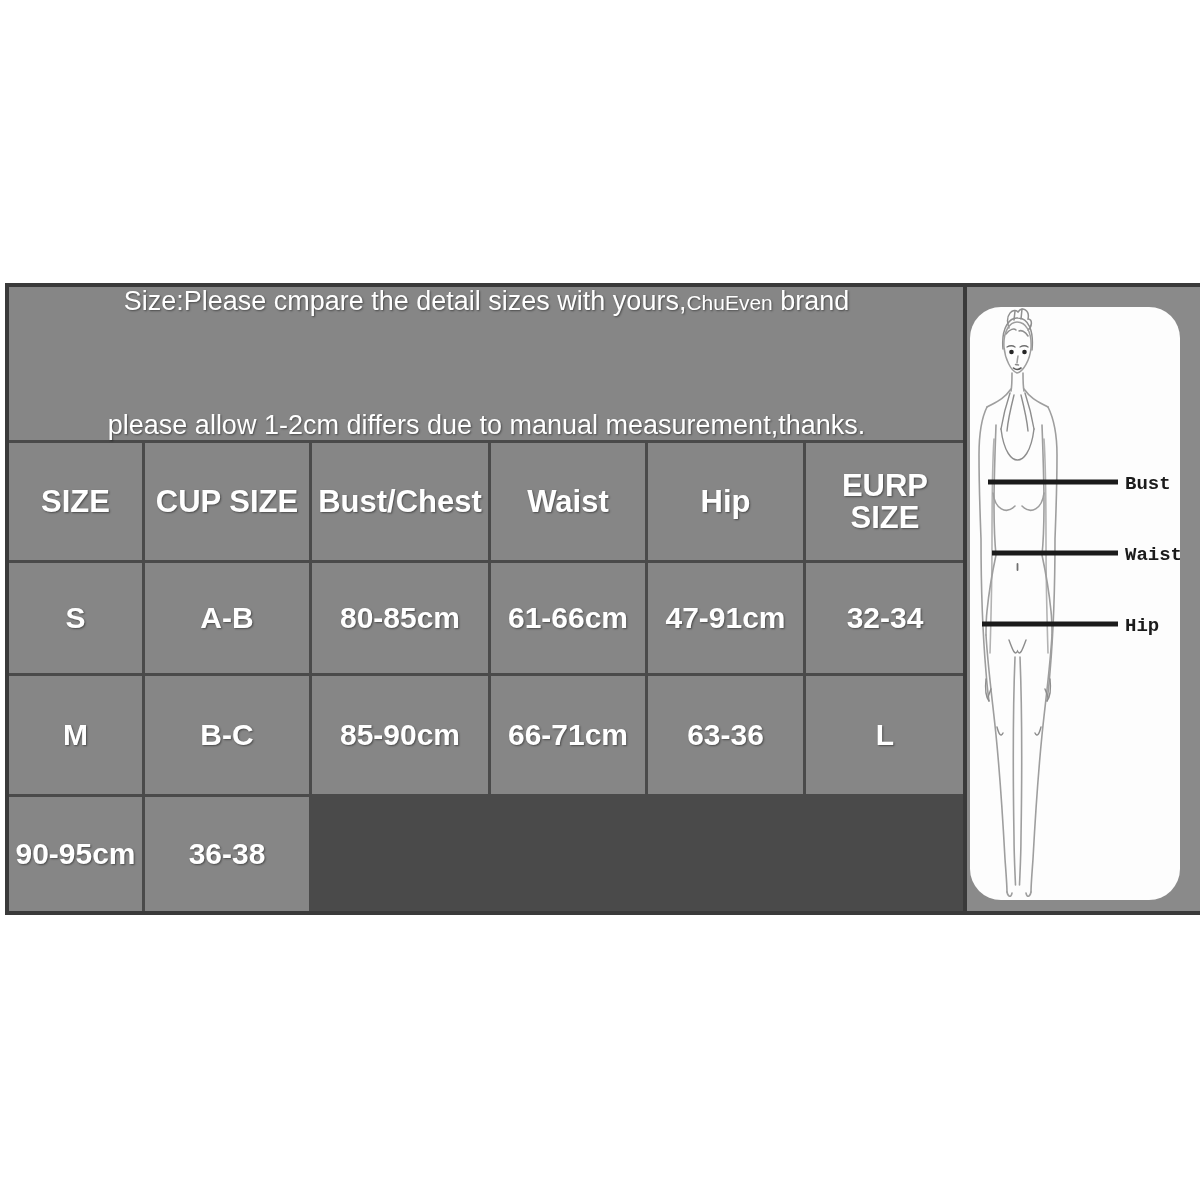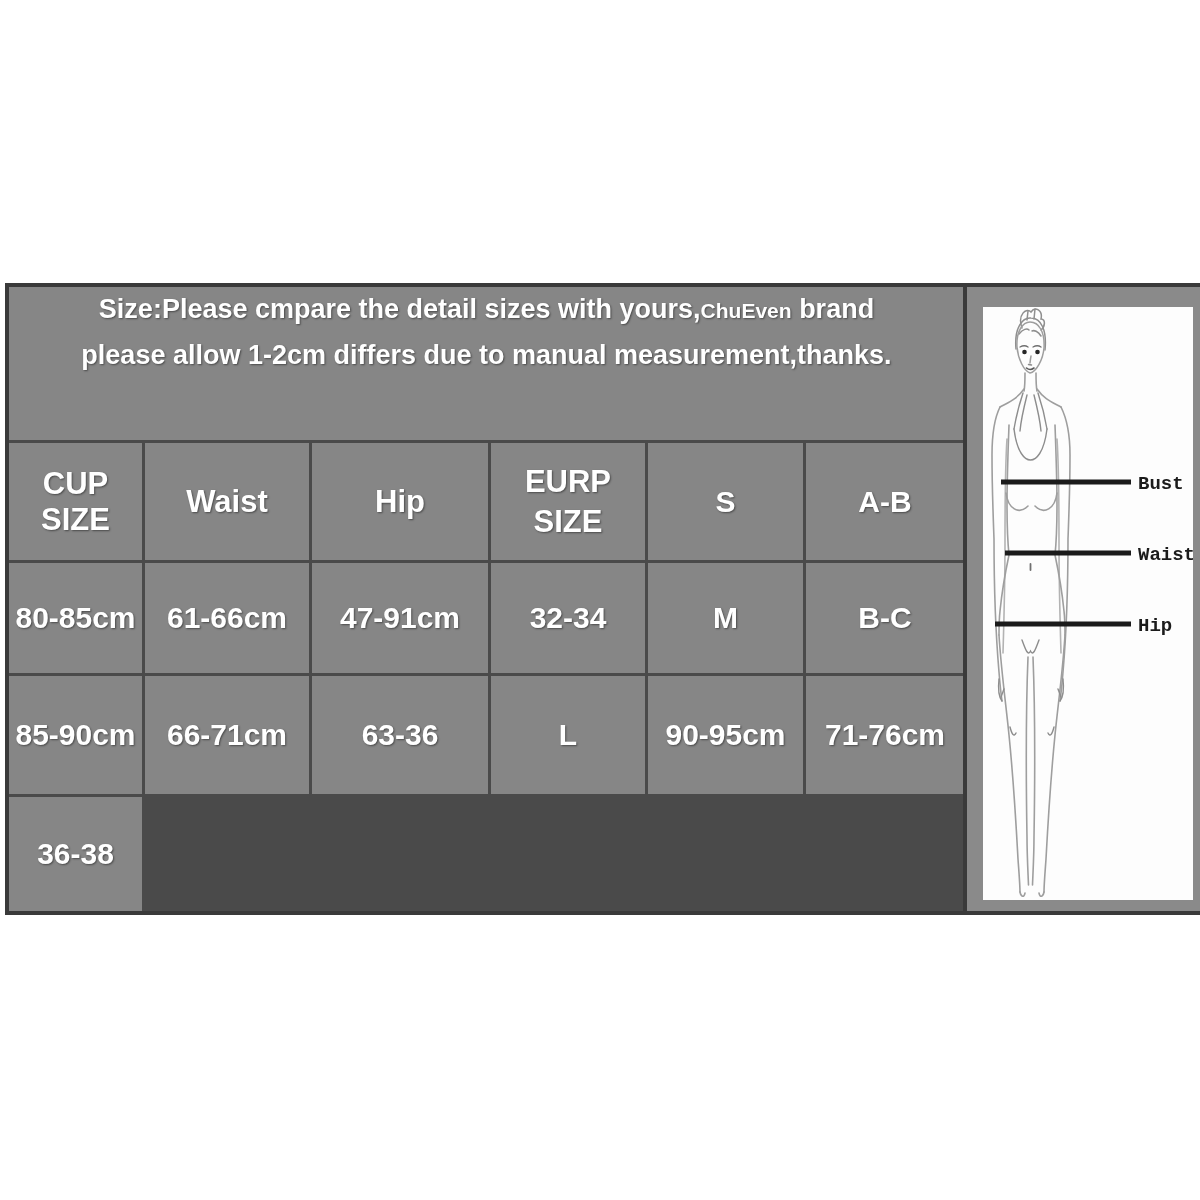--- a/index.html
+++ b/index.html
@@ -15,69 +15,71 @@
     grid-template-columns:133px 164px 176px 154px 155px auto;
     grid-template-rows:153px 117px 110px 118px auto;
     gap:3px;
   }
   .cell {
     background:#868686; color:#ffffff;
     display:flex; align-items:center; justify-content:center;
     text-align:center;
     text-shadow:1px 1px 2px rgba(0,0,0,0.45);
   }
-  .notice { grid-column:1 / -1; flex-direction:column; justify-content:flex-start;
-            font-size:27px; line-height:45px; font-weight:700; }
+  .notice { grid-column:1 / -1; flex-direction:column; justify-content:space-between;
+            font-size:27px; line-height:29px; font-weight:400; }
   .notice .brand { font-size:21px; }
   .hdr  { font-weight:bold; font-size:31px; }
-  .hdr-wrap { padding:0 16px; line-height:40px; }
+  .hdr-wrap { padding:0 16px; line-height:32px; }
   .val  { font-weight:bold; font-size:30px; }
 
   
   .figure-panel {
     position:absolute; left:963px; top:283px; width:237px; height:632px;
     background:#8a8a8a; border:4px solid #3a3a3a; border-right:none;
   }
   .figure-box {
-    position:absolute; left:16px; top:20px; width:210px; height:593px;
+    position:absolute; left:3px; top:20px; width:210px; height:593px;
     background:#fdfdfd;
+    border-radius:31px;
   }
   .figure-box svg { display:block; }
 </style>
 </head>
 <body>
 
 <div class="size-table">
 
   <div class="cell notice">
     <div><span>Size:Please cmpare the detail sizes with yours,</span><span class="brand">ChuEven</span><span> brand</span></div>
     <div>please allow 1-2cm differs due to manual measurement,thanks.</div>
   </div>
 
+  <div class="cell hdr">SIZE</div>
   <div class="cell hdr">CUP SIZE</div>
+  <div class="cell hdr">Bust/Chest</div>
   <div class="cell hdr">Waist</div>
   <div class="cell hdr">Hip</div>
   <div class="cell hdr hdr-wrap">EURP SIZE</div>
 
   <div class="cell val">S</div>
   <div class="cell val">A-B</div>
   <div class="cell val">80-85cm</div>
   <div class="cell val">61-66cm</div>
   <div class="cell val">47-91cm</div>
   <div class="cell val">32-34</div>
 
   <div class="cell val">M</div>
   <div class="cell val">B-C</div>
   <div class="cell val">85-90cm</div>
   <div class="cell val">66-71cm</div>
   <div class="cell val">63-36</div>
 
   <div class="cell val">L</div>
   <div class="cell val">90-95cm</div>
-  <div class="cell val">71-76cm</div>
   <div class="cell val">36-38</div>
 </div>
 
 <div class="figure-panel">
   <div class="figure-box">
     <svg width="210" height="593" viewBox="0 0 210 593">
 
       <g stroke="#8f8f8f" stroke-width="1.5" fill="none" stroke-linecap="round">
         <path d="M39,21 C34,7 44,0 48,5 C52,-1 60,3 58,12 C63,12 62,20 58,23"></path>
         <path d="M45,4 L44,13"></path>

